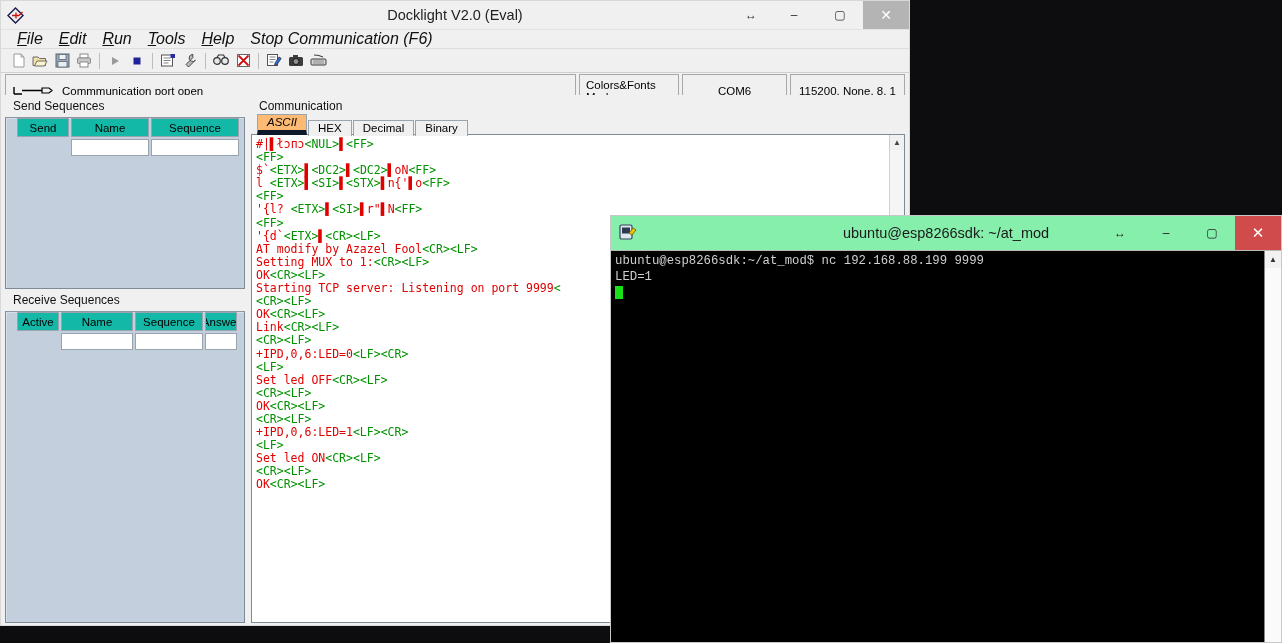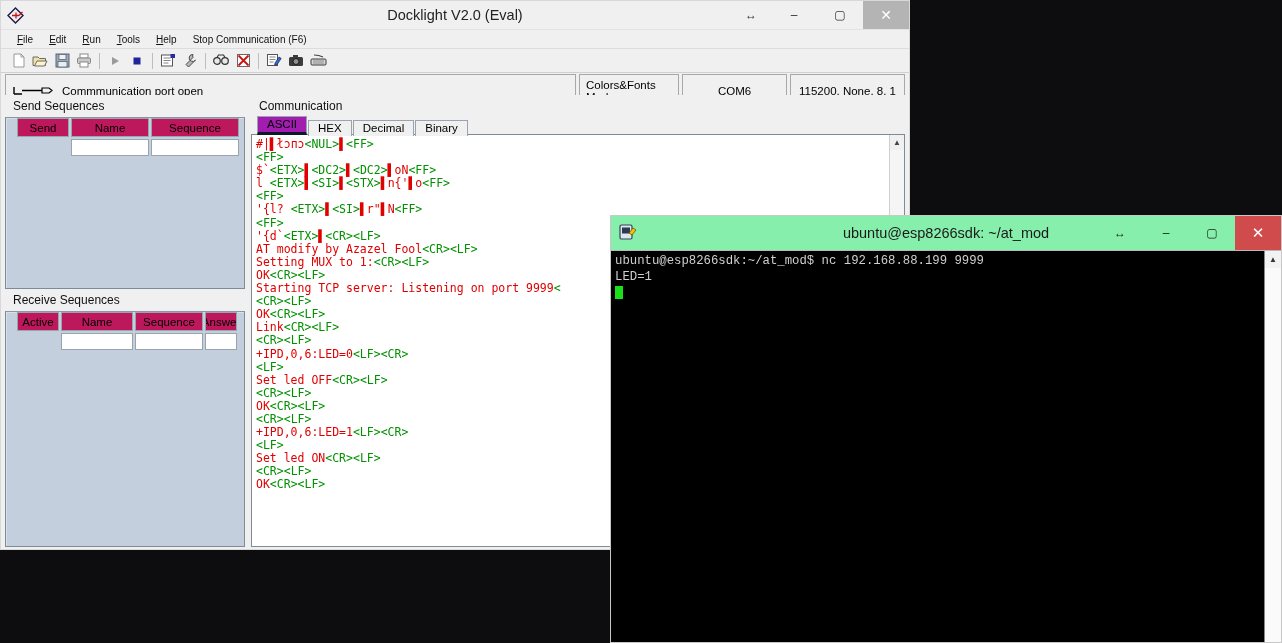--- a/index.html
+++ b/index.html
@@ -6,21 +6,21 @@
   html, body {
     width: 1282px; height: 643px;
     background: #0b0b0d;
     font-family: "Liberation Sans", sans-serif;
     overflow: hidden;
   }
   #root { position: relative; width: 1282px; height: 643px; background: #0d0d10; }
 
   
   #docklight {
-    position: absolute; left: 0; top: 0; width: 910px; height: 550px;
+    position: absolute; left: 0; top: 0; width: 910px; height: 626px;
     background: #f0f0f0;
     border: 1px solid #d8d8d8;
     display: flex; flex-direction: column;
   }
   .dl-titlebar {
     height: 28px; background: #f0f0f0; display: flex; align-items: center;
     position: relative; flex: 0 0 28px;
   }
   .dl-appicon { width: 28px; height: 28px; display: flex; align-items: center; justify-content: center; }
   .dl-title {
@@ -33,21 +33,21 @@
     font-size: 12px; color: #333;
   }
   .dl-wb.resize { width: 40px; }
   .dl-wb.close { background: #b4b4b4; color: #fff; font-size: 14px; }
 
   .dl-menubar {
     height: 20px; display: flex; align-items: center; gap: 0px;
     border-top: 1px solid #e3e3e3; border-bottom: 1px solid #dcdcdc;
     background: #f0f0f0; padding-left: 8px; flex: 0 0 20px;
   }
-  .dl-menu { font-size: 10px; color: #111; padding: 0 8px; }
+  .dl-menu { font-size: 16px; color: #111; padding: 0 8px; font-style: italic; }
   .dl-menu u { text-decoration: underline; }
   .dl-menu.wide { padding-right: 4px; }
 
   .dl-toolbar {
     height: 24px; display: flex; align-items: center; padding-left: 6px;
     background: #f0f0f0; border-bottom: 1px solid #d0d0d0; flex: 0 0 24px;
   }
   .tbtn { width: 22px; height: 20px; display: flex; align-items: center; justify-content: center; }
   .tsep { width: 1px; height: 16px; background: #bdbdbd; margin: 0 4px; }
 
@@ -71,35 +71,35 @@
   .panelabel { font-size: 12px; color: #111; padding: 2px 0 2px 8px; }
   .gridbox {
     flex: 1 1 auto; background: #c3cfdd; border: 1px solid #7e8a96;
     border-top-color: #8a96a2; position: relative; overflow: hidden;
     box-shadow: inset 1px 1px 0 #ffffff55;
   }
   .gridbox.send { height: 172px; flex: 0 0 172px; }
   .gridbox.recv { flex: 1 1 auto; }
   .ghdr { display: flex; height: 19px; padding-left: 11px; gap: 2px; }
   .gh {
-    background: #be185d; border: 1px solid #9aa4ae; font-size: 11.5px; color: #000;
+    background: #14b8a6; border: 1px solid #9aa4ae; font-size: 11.5px; color: #000;
     display: flex; align-items: center; justify-content: center; overflow: hidden; white-space: nowrap;
   }
   .grow { display: flex; height: 17px; padding-left: 11px; gap: 2px; margin-top: 2px; }
   .gc { background: #fff; border: 1px solid #9aa4ae; }
   .gc.blank { background: transparent; border: none; }
 
   
   .rightpane { flex: 1 1 auto; display: flex; flex-direction: column; gap: 0px; min-width: 0; }
   .tabstrip { display: flex; align-items: flex-end; height: 19px; padding-left: 6px; gap: 1px; }
   .tab {
     font-size: 11.5px; color: #000; padding: 1px 9px 2px 9px; background: #f0f0f0;
     border: 1px solid #9aa4ae; border-bottom: none; position: relative; top: 1px;
   }
-  .tab.active { background: #a21caf; font-weight: normal; border-bottom: 3px solid #0f172a; z-index: 2; }
+  .tab.active { background: #fdba74; font-weight: normal; border-bottom: 5px solid #0f172a; z-index: 2; font-style: italic; }
   .tab.inactive { top: 2px; }
   .logbox {
     flex: 1 1 auto; background: #fff; border: 1px solid #7e8a96;
     display: flex; min-height: 0; overflow: hidden;
   }
   .logtext {
     flex: 1 1 auto; padding: 3px 4px 3px 4px;
     font-family: "DejaVu Sans Mono", "Liberation Mono", monospace;
     font-size: 11.5px; line-height: 13.1px; white-space: pre; overflow: hidden;
     letter-spacing: 0px;

